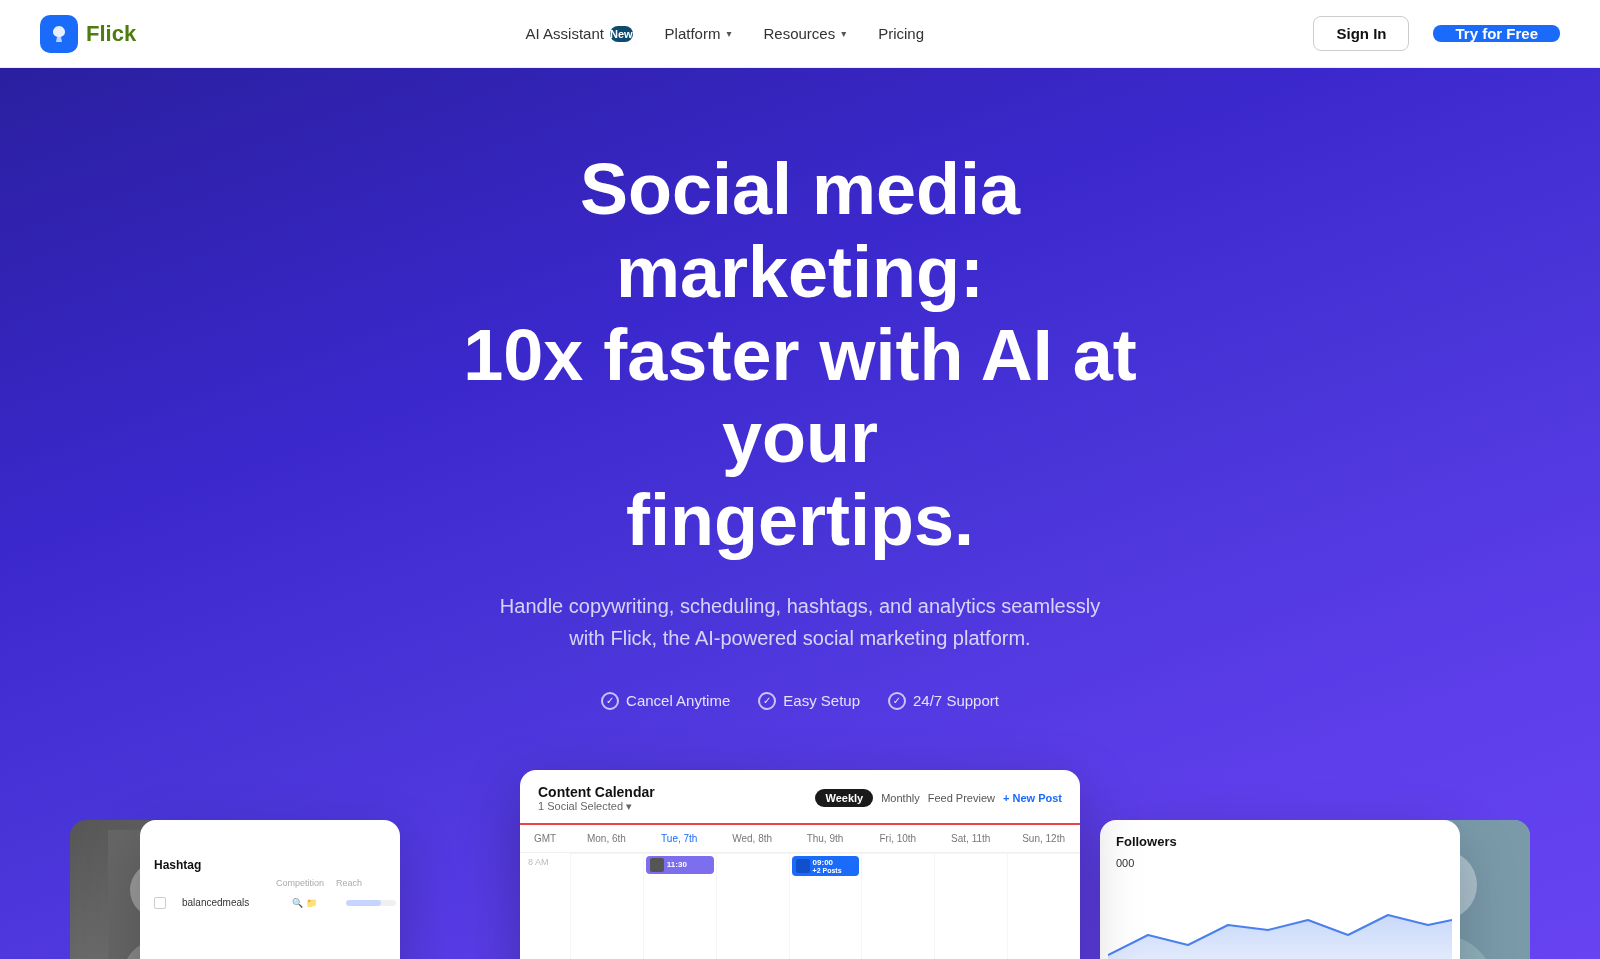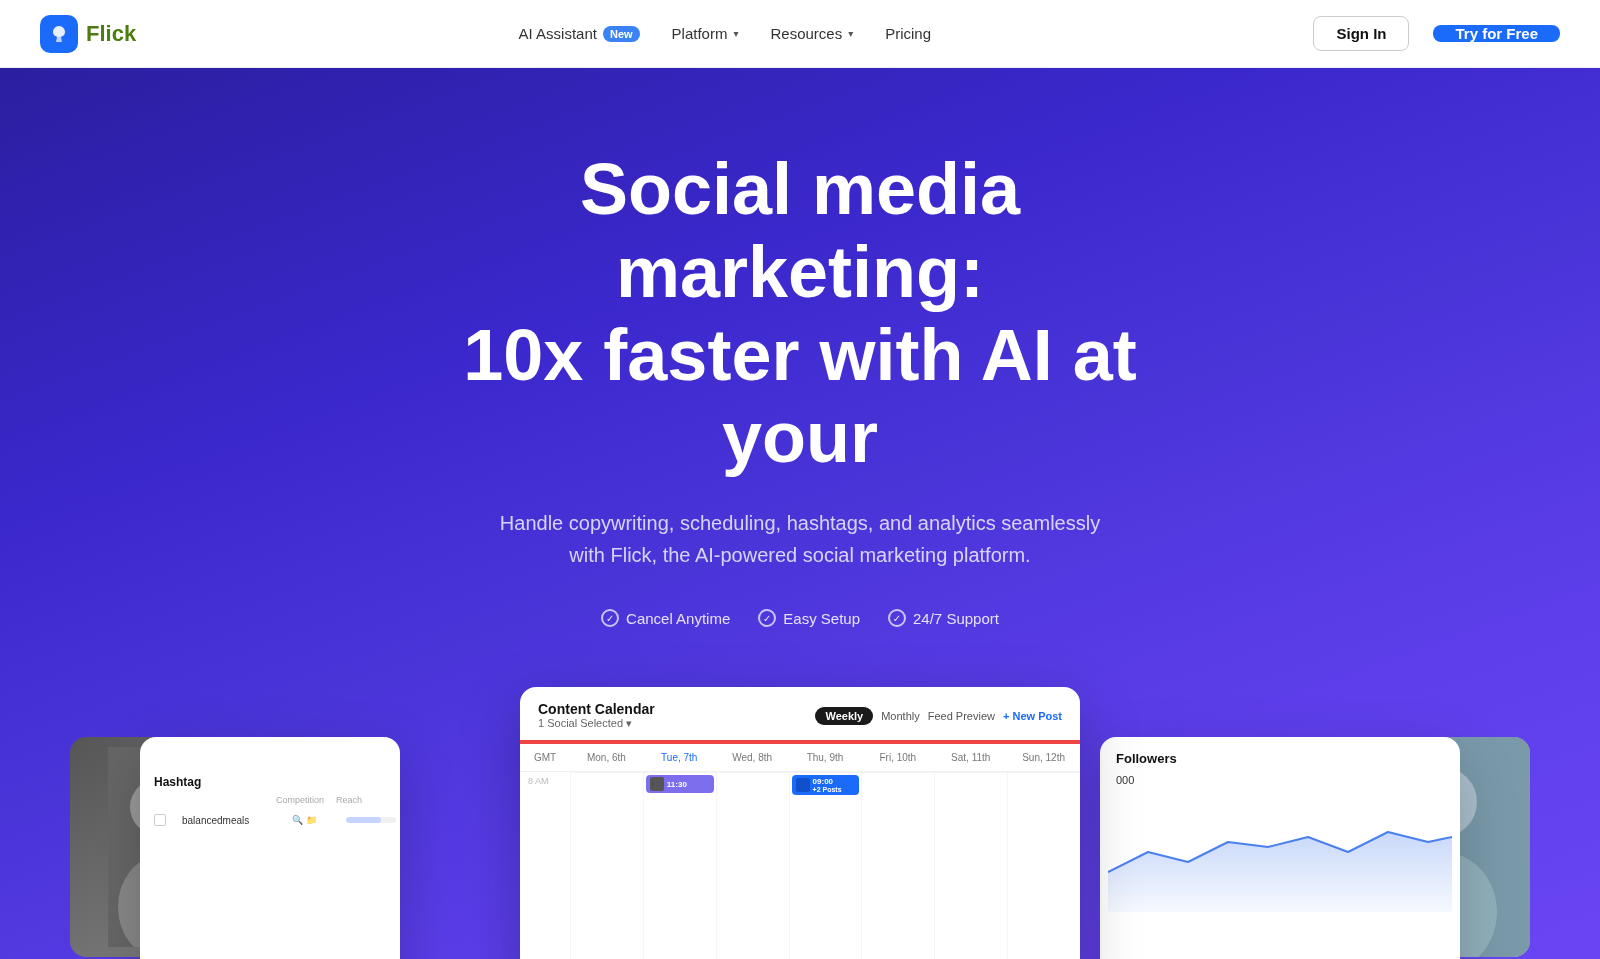--- a/index.html
+++ b/index.html
@@ -46,25 +46,25 @@
     .nav-links li a {
       text-decoration: none;
       color: #333;
       font-size: 15px;
       font-weight: 500;
       display: flex;
       align-items: center;
       gap: 6px;
     }
     .nav-badge {
-      background: #3b82f6;
+      background: #0c4a6e;
       color: #fff;
       font-size: 11px;
       font-weight: 700;
-      padding: 2px 7px;
+      padding: 2px 0;
       border-radius: 20px;
     }
     .nav-chevron {
       font-size: 10px;
       color: #555;
     }
     .nav-actions {
       display: flex;
       align-items: center;
       gap: 24px;
@@ -172,21 +172,21 @@
       width: 560px;
       height: 310px;
       box-shadow: 0 20px 60px rgba(0,0,0,0.25);
       overflow: hidden;
       position: relative;
       z-index: 5;
       margin-bottom: 0;
     }
     .calendar-header {
       padding: 14px 18px 10px;
-      border-bottom: 4px solid #ef4444;
+      border-bottom: 2px solid #ef4444;
       display: flex;
       align-items: center;
       justify-content: space-between;
     }
     .calendar-title { font-size: 14px; font-weight: 700; color: #111; }
     .calendar-sub { font-size: 11px; color: #666; }
     .calendar-tabs { display: flex; align-items: center; gap: 8px; }
     .tab-active { background: #1a1a1a; color: #fff; border-radius: 20px; padding: 3px 10px; font-size: 11px; font-weight: 600; }
     .tab-inactive { color: #555; font-size: 11px; font-weight: 500; cursor: pointer; }
     .btn-new-post { background: none; border: none; color: #1a6bfa; font-size: 11px; font-weight: 600; cursor: pointer; }
@@ -350,20 +350,21 @@
     <button class="btn-signin">Sign In</button>
     <button class="btn-try">Try for Free</button>
   </div>
 </nav>
 
 <section class="hero">
 
   <h1 class="hero-headline">
     <span>Social media marketing:</span><br>
     <span>10x faster with AI at your</span><br>
+    <span>fingertips.</span>
   </h1>
 
   <p class="hero-subtext">Handle copywriting, scheduling, hashtags, and analytics seamlessly with Flick, the AI-powered social marketing platform.</p>
 
 
   <div class="hero-features">
     <div class="hero-feature-item">
       <span class="check-circle">✓</span>
       <span>Cancel Anytime</span>
     </div>

